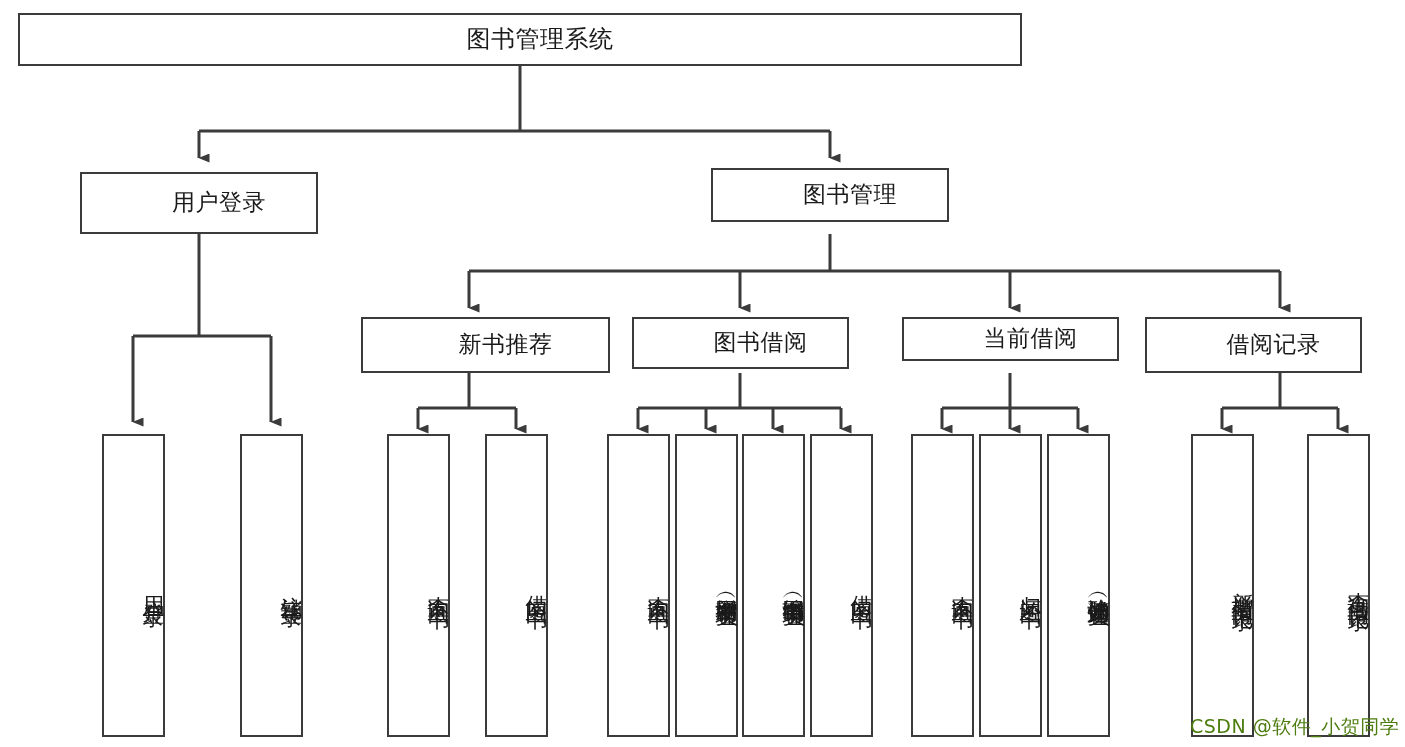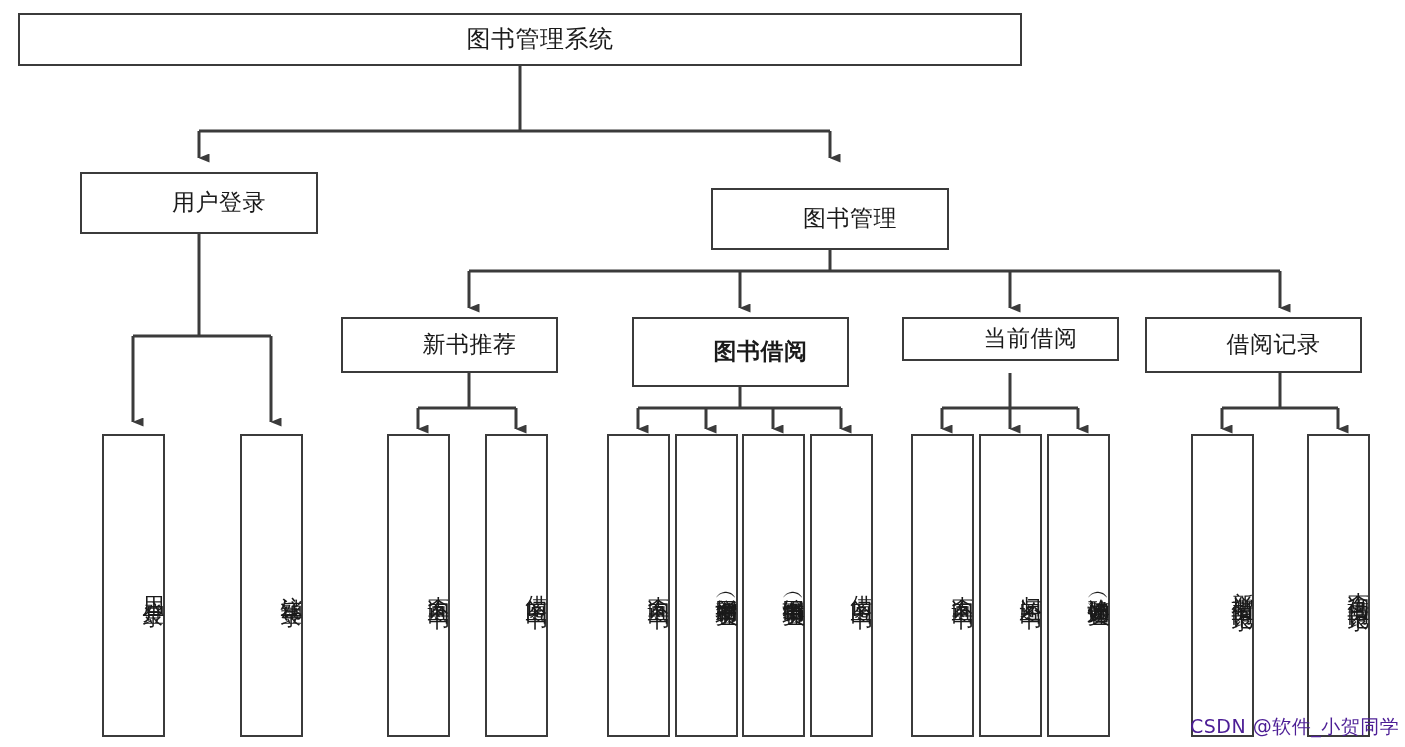--- a/index.html
+++ b/index.html
@@ -58,21 +58,21 @@
     letter-spacing: 4px;
     white-space: nowrap;
     line-height: 1;
   }
   .vtext-tight {
     letter-spacing: 1px;
   }
   .watermark {
     position: absolute;
     font-size: 19px;
-    color: #4c1d95;
+    color: #4d7c0f;
     white-space: nowrap;
     letter-spacing: 0.5px;
   }
 </style>
 </head>
 <body>
 
 <div id="diagram-root">
 
   <svg id="edge-layer" viewBox="0 0 1405 747" xmlns="http://www.w3.org/2000/svg">
@@ -124,25 +124,25 @@
       <path d="M 1222,408 L 1338,408"></path>
       <path d="M 1222,408 L 1222,429" marker-end="url(#arrowhead)"></path>
       <path d="M 1338,408 L 1338,429" marker-end="url(#arrowhead)"></path>
     </g>
   </svg>
 
   <div class="node node-h node-root" style="left:18px; top:13px; width:1004px; height:53px;">图书管理系统</div>
 
   <div class="node node-h" style="left:80px; top:172px; width:238px; height:62px;">用户登录</div>
 
-  <div class="node node-h" style="left:711px; top:188px; width:238px; height:62px;">图书管理</div>
-
-  <div class="node node-h" style="left:341px; top:317px; width:217px; height:56px;">新书推荐</div>
-
-  <div class="node node-h" style="left:632px; top:317px; width:217px; height:70px;font-weight:bold;">图书借阅</div>
+  <div class="node node-h" style="left:711px; top:168px; width:238px; height:54px;">图书管理</div>
+
+  <div class="node node-h" style="left:361px; top:317px; width:249px; height:56px;">新书推荐</div>
+
+  <div class="node node-h" style="left:632px; top:317px; width:217px; height:52px;">图书借阅</div>
 
   <div class="node node-h" style="left:902px; top:317px; width:217px; height:44px;">当前借阅</div>
 
   <div class="node node-h" style="left:1145px; top:317px; width:217px; height:56px;">借阅记录</div>
 
   <div class="node node-leaf" style="left:102px; top:434px; width:63px; height:303px;">
     <span class="vtext">用户登录</span>
   </div>
 
   <div class="node node-leaf" style="left:240px; top:434px; width:63px; height:303px;">

